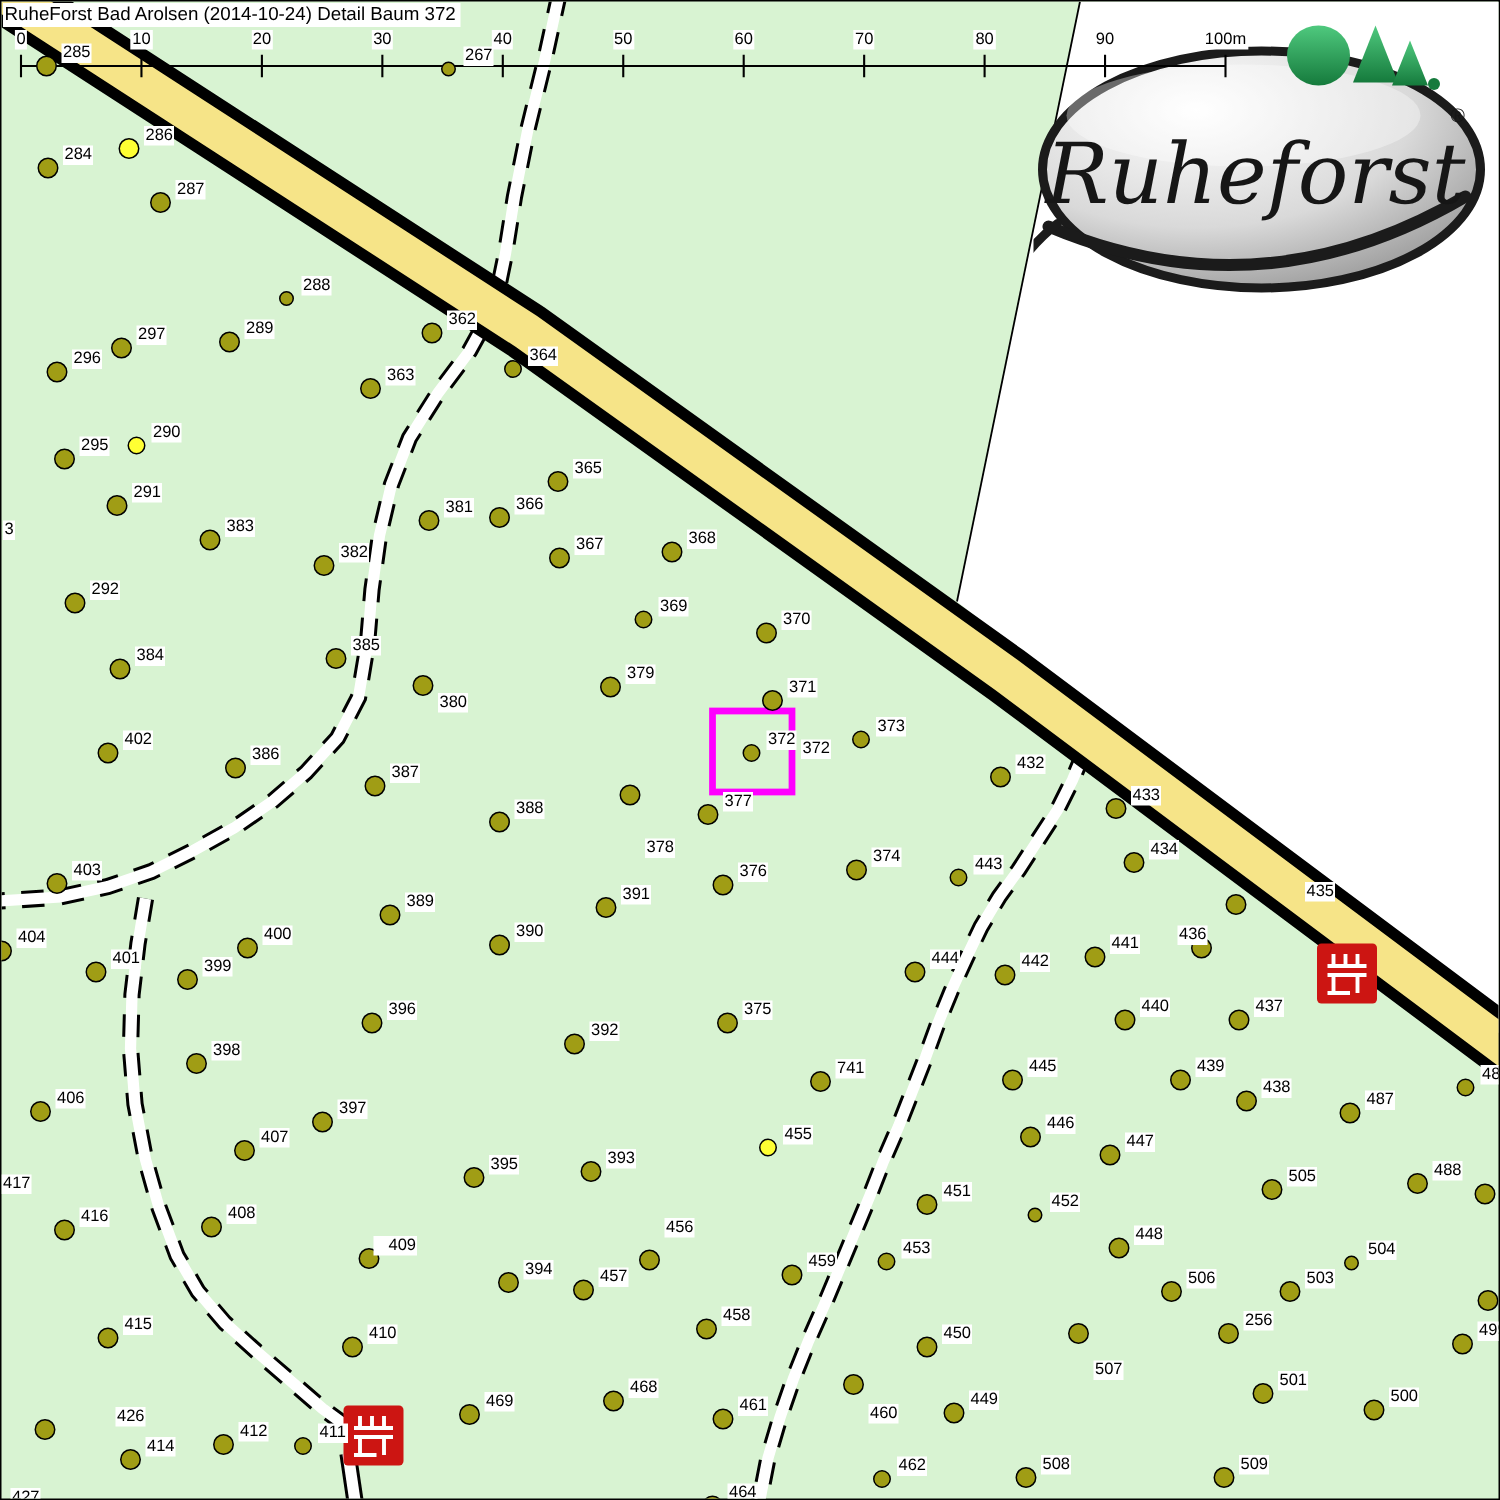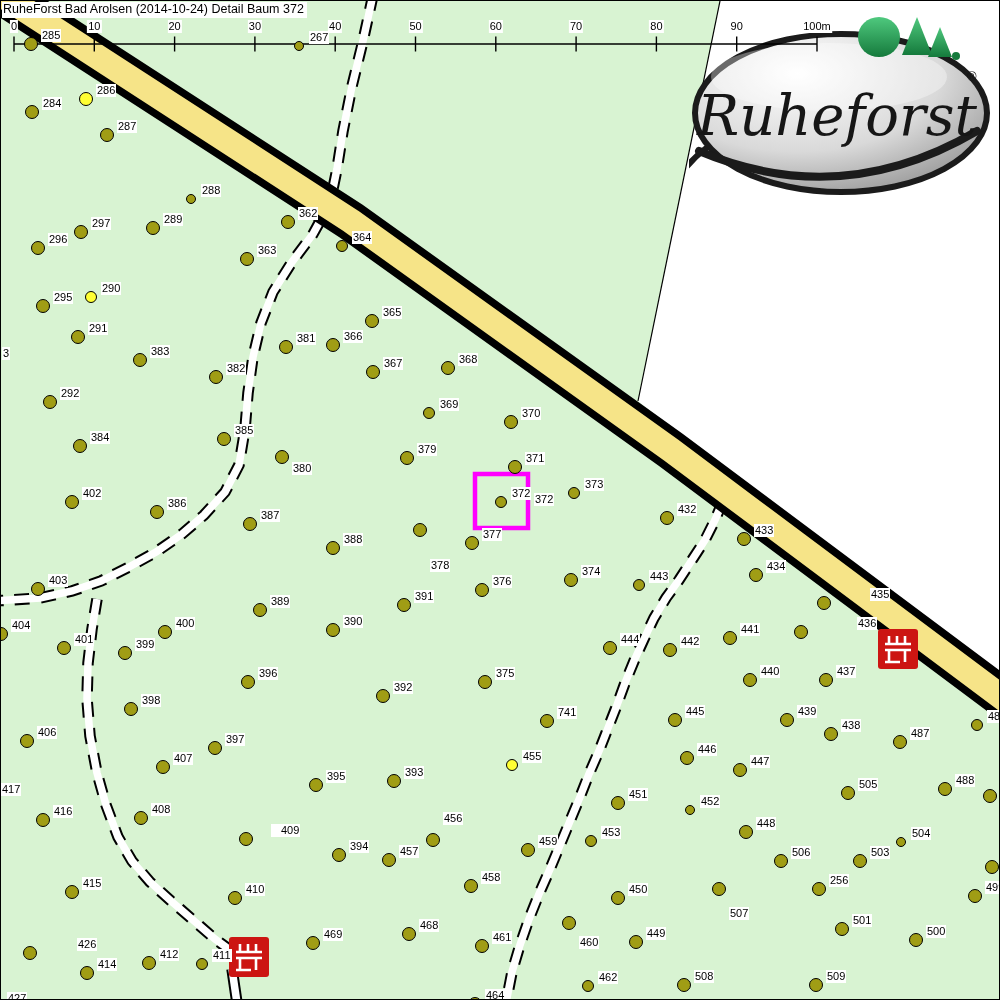--- a/index.html
+++ b/index.html
@@ -206,21 +206,21 @@
     <span class="lbl" style="left: 833px; top: 587px; margin-left: 36px;">435</span>
     <div class="dot" style="left: 396px; top: 597px; width: 12px; height: 12px; background: rgb(160, 157, 21);"></div>
     <span class="lbl" style="left: 413px; top: 589px;">391</span>
     <div class="dot" style="left: 252px; top: 602px; width: 12px; height: 12px; background: rgb(160, 157, 21);"></div>
     <span class="lbl" style="left: 269px; top: 594px;">389</span>
     <div class="dot" style="left: 325px; top: 622px; width: 12px; height: 12px; background: rgb(160, 157, 21);"></div>
     <span class="lbl" style="left: 342px; top: 614px;">390</span>
     <div class="dot" style="left: 157px; top: 624px; width: 12px; height: 12px; background: rgb(160, 157, 21);"></div>
     <span class="lbl" style="left: 174px; top: 616px;">400</span>
     <div class="dot" style="left: 793px; top: 624px; width: 12px; height: 12px; background: rgb(160, 157, 21);"></div>
-    <span class="lbl" style="left: 856px; top: 616px;">436</span>
+    <span class="lbl" style="left: 784px; top: 616px;">436</span>
     <div class="dot" style="left: -7px; top: 626px; width: 12px; height: 12px; background: rgb(160, 157, 21);"></div>
     <span class="lbl" style="left: 10px; top: 618px;">404</span>
     <div class="dot" style="left: 722px; top: 630px; width: 12px; height: 12px; background: rgb(160, 157, 21);"></div>
     <span class="lbl" style="left: 739px; top: 622px;">441</span>
     <div class="dot" style="left: 56px; top: 640px; width: 12px; height: 12px; background: rgb(160, 157, 21);"></div>
     <span class="lbl" style="left: 73px; top: 632px;">401</span>
     <div class="dot" style="left: 602px; top: 640px; width: 12px; height: 12px; background: rgb(160, 157, 21);"></div>
     <span class="lbl" style="left: 619px; top: 632px;">444</span>
     <div class="dot" style="left: 662px; top: 642px; width: 12px; height: 12px; background: rgb(160, 157, 21);"></div>
     <span class="lbl" style="left: 679px; top: 634px;">442</span>
@@ -275,21 +275,21 @@
     <span class="lbl" style="left: 627px; top: 787px;">451</span>
     <div class="dot" style="left: 684px; top: 804px; width: 8px; height: 8px; background: rgb(160, 157, 21);"></div>
     <span class="lbl" style="left: 699px; top: 794px;">452</span>
     <div class="dot" style="left: 133px; top: 810px; width: 12px; height: 12px; background: rgb(160, 157, 21);"></div>
     <span class="lbl" style="left: 150px; top: 802px;">408</span>
     <div class="dot" style="left: 35px; top: 812px; width: 12px; height: 12px; background: rgb(160, 157, 21);"></div>
     <span class="lbl" style="left: 52px; top: 804px;">416</span>
     <div class="dot" style="left: 738px; top: 824px; width: 12px; height: 12px; background: rgb(160, 157, 21);"></div>
     <span class="lbl" style="left: 755px; top: 816px;">448</span>
     <div class="dot" style="left: 238px; top: 831px; width: 12px; height: 12px; background: rgb(160, 157, 21);"></div>
-    <span class="lbl" style="left: 270px; top: 823px; padding-left: 10px;">409</span>
+    <span class="lbl" style="left: 248px; top: 823px; padding-left: 10px;">409</span>
     <div class="dot" style="left: 425px; top: 832px; width: 12px; height: 12px; background: rgb(160, 157, 21);"></div>
     <span class="lbl" style="left: 442px; top: 776px; margin-top: 35px;">456</span>
     <div class="dot" style="left: 584px; top: 834px; width: 10px; height: 10px; background: rgb(160, 157, 21);"></div>
     <span class="lbl" style="left: 600px; top: 825px;">453</span>
     <div class="dot" style="left: 895px; top: 836px; width: 8px; height: 8px; background: rgb(160, 157, 21);"></div>
     <span class="lbl" style="left: 910px; top: 826px;">504</span>
     <div class="dot" style="left: 520px; top: 842px; width: 12px; height: 12px; background: rgb(160, 157, 21);"></div>
     <span class="lbl" style="left: 537px; top: 834px;">459</span>
     <div class="dot" style="left: 331px; top: 847px; width: 12px; height: 12px; background: rgb(160, 157, 21);"></div>
     <span class="lbl" style="left: 348px; top: 839px;">394</span>

